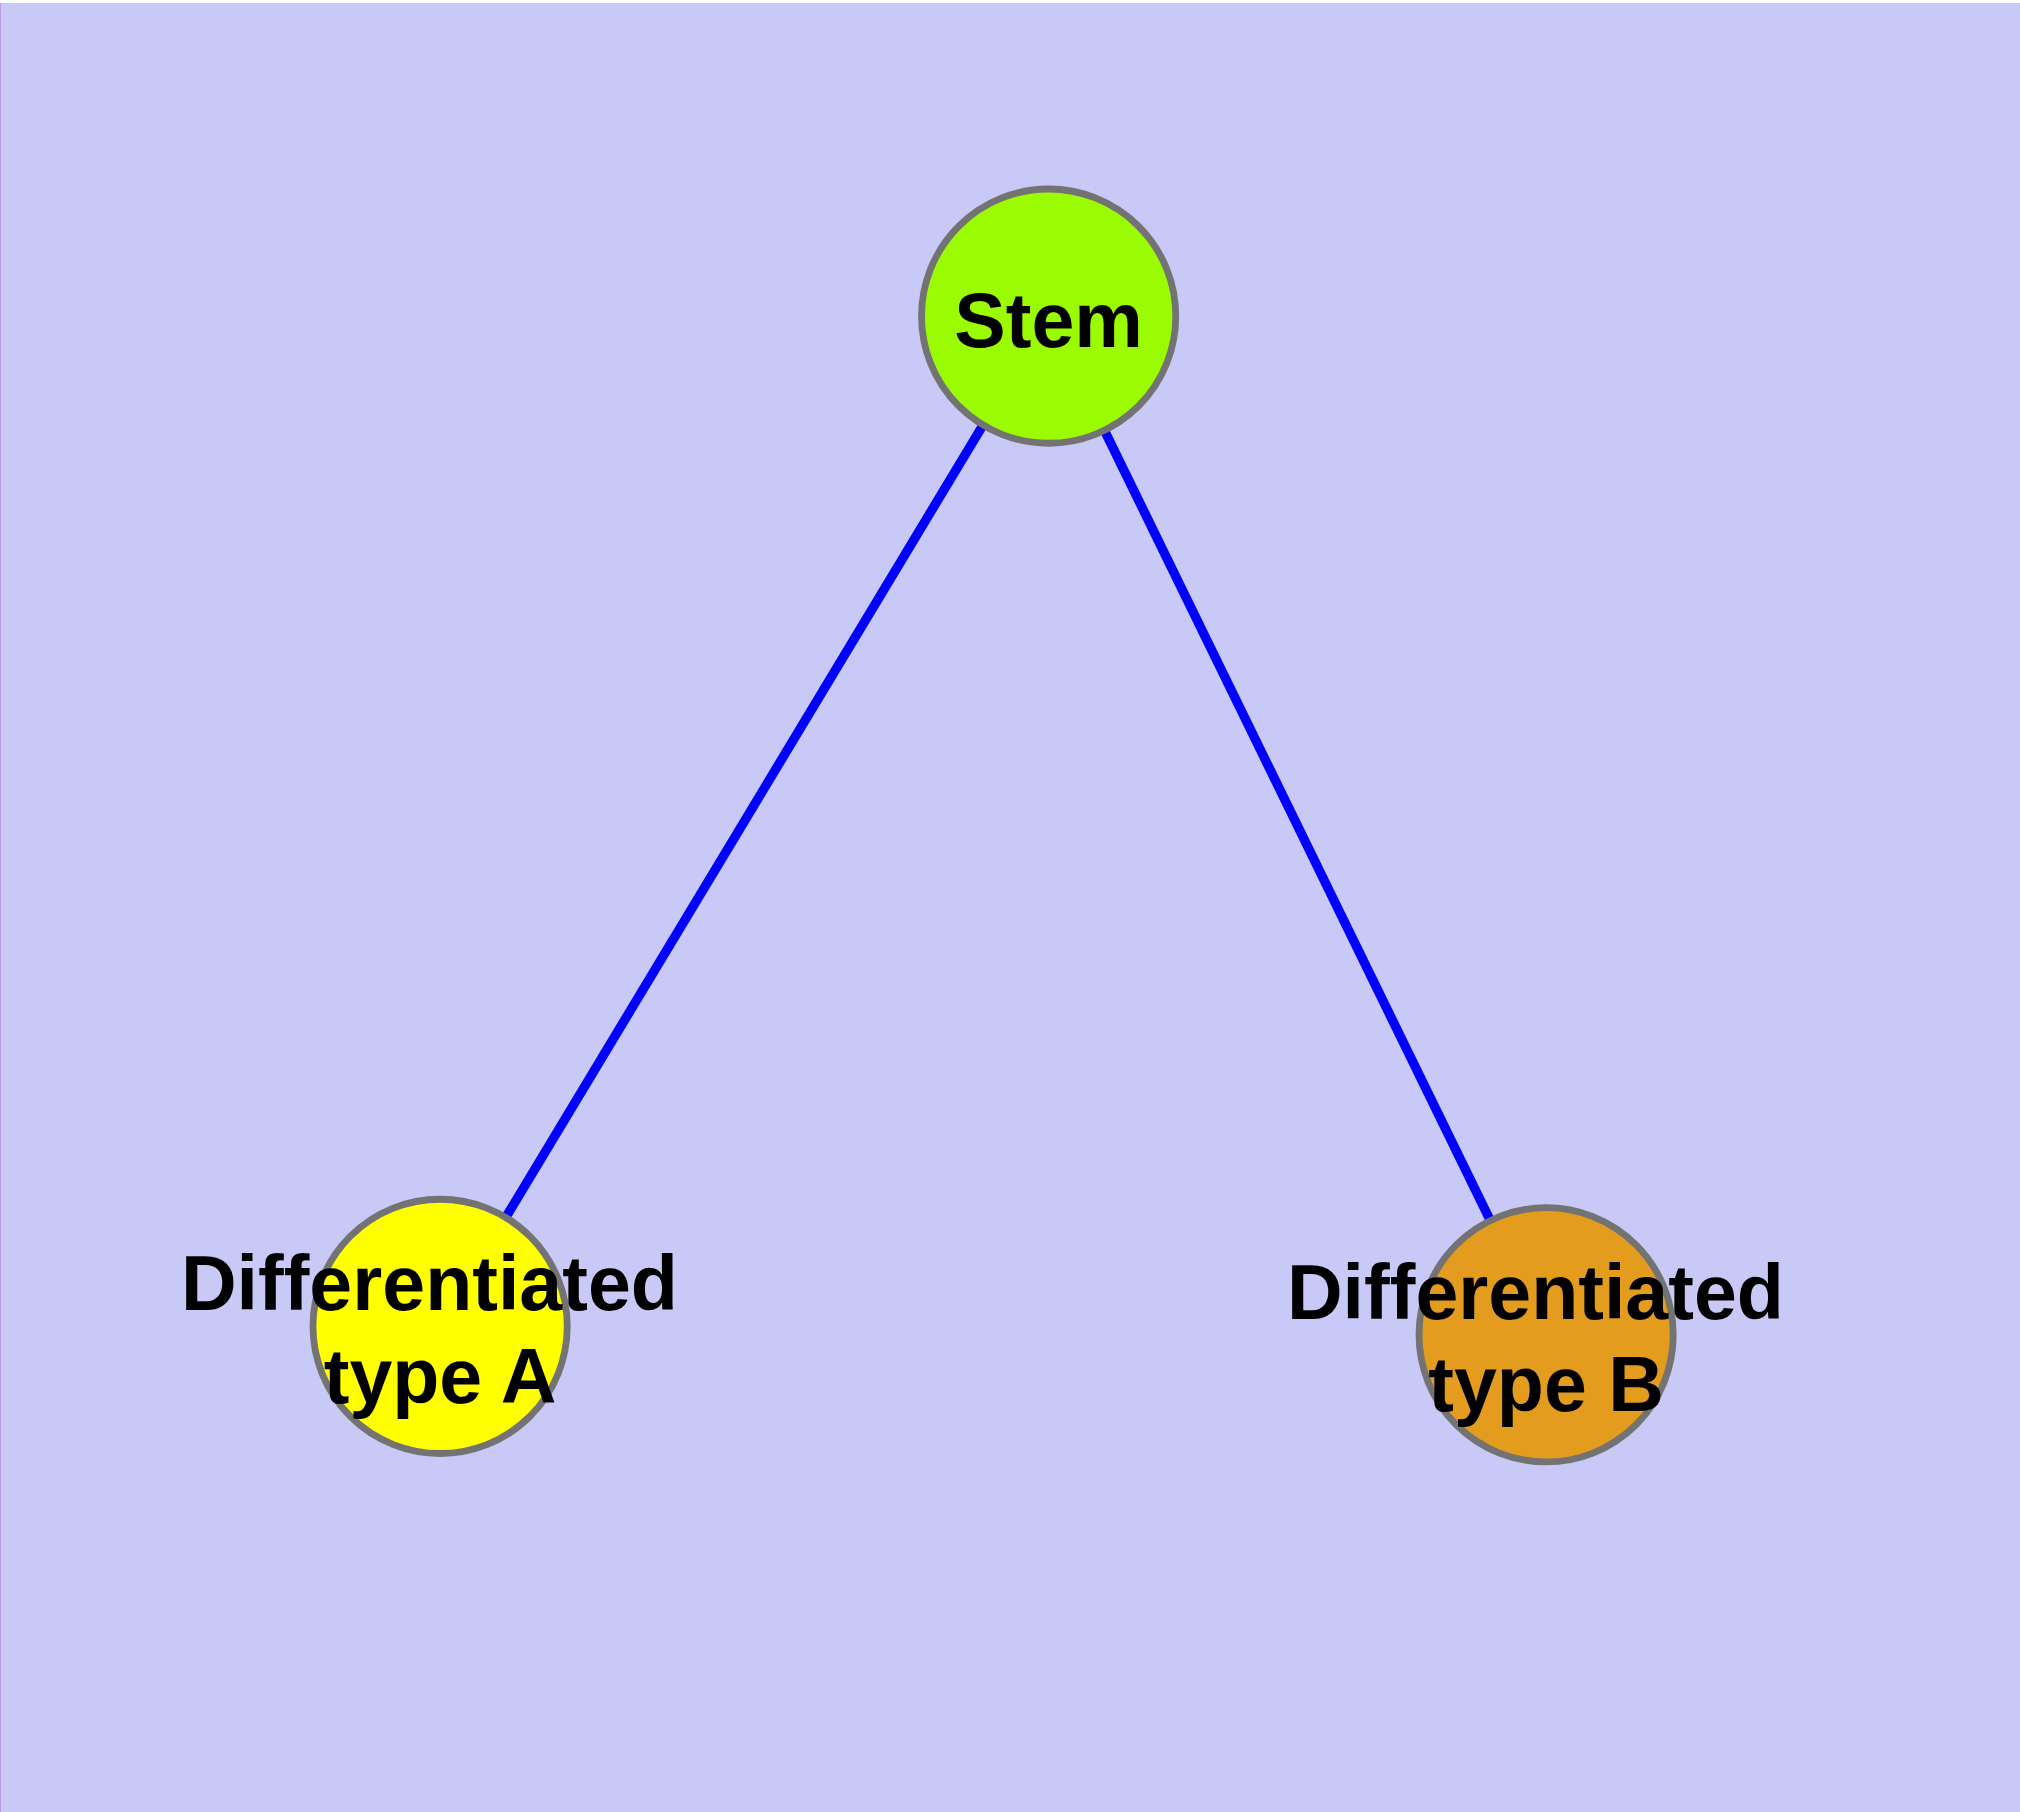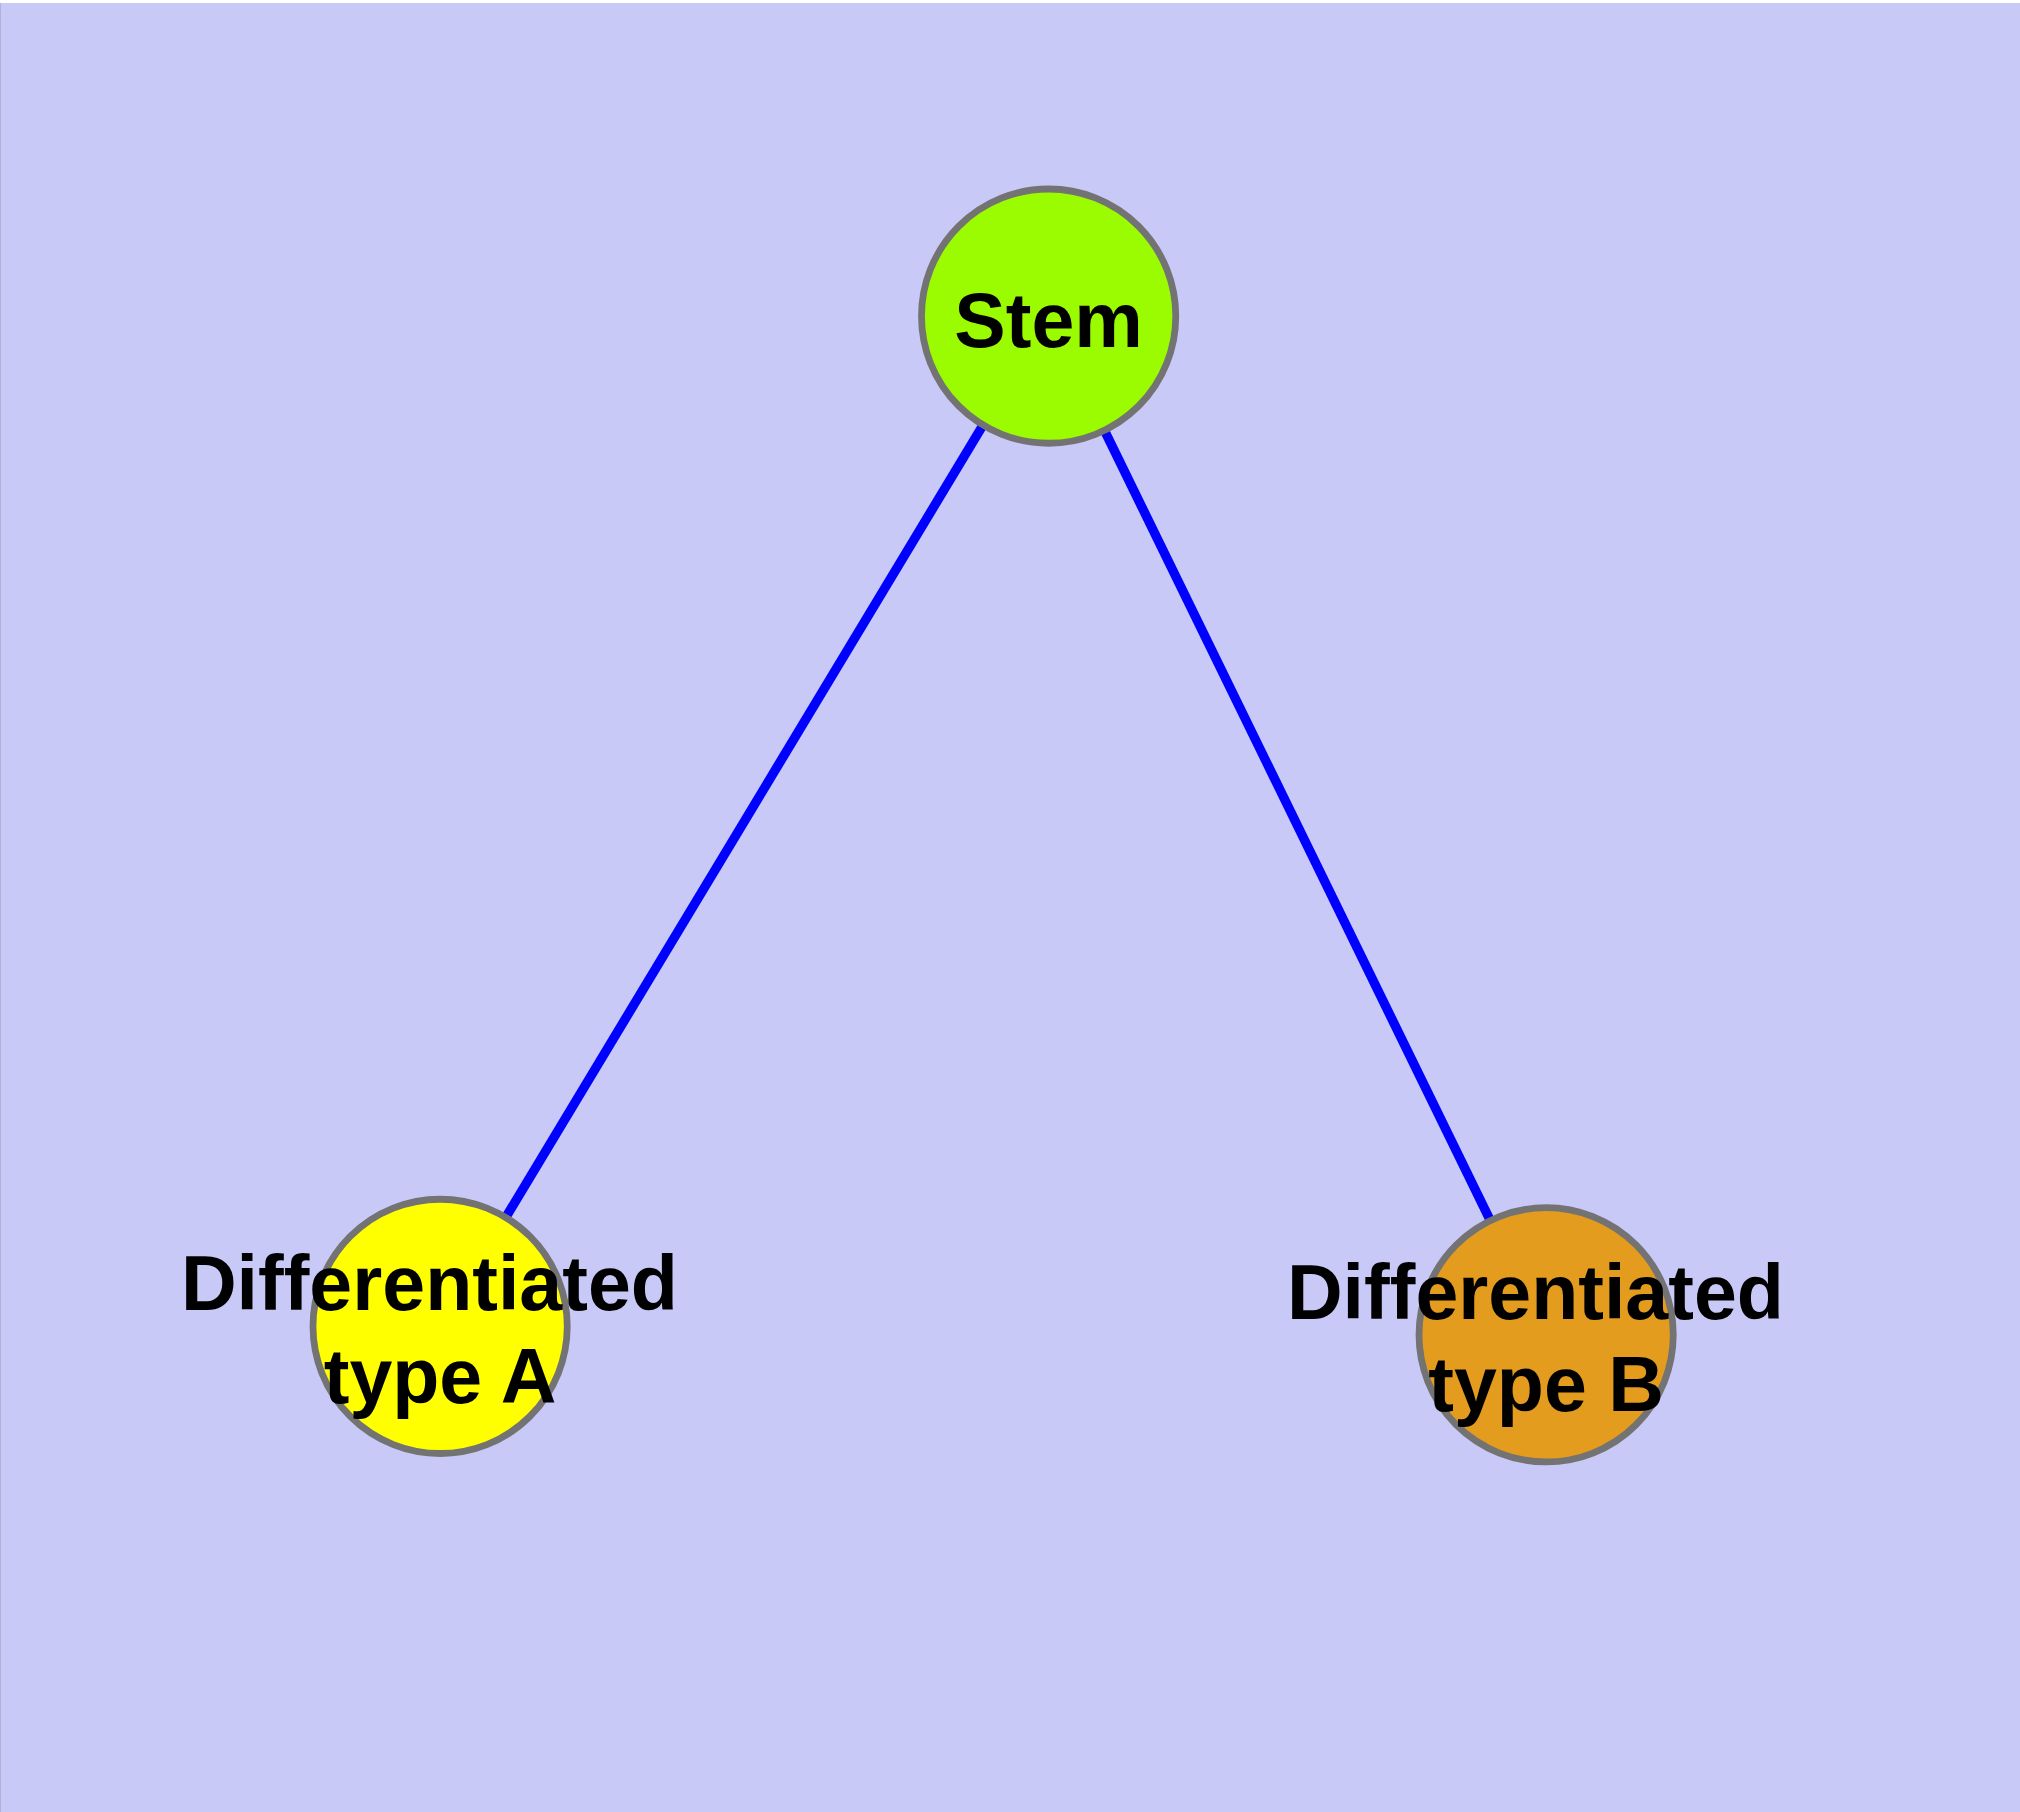--- a/index.html
+++ b/index.html
@@ -4,21 +4,21 @@
 <style>
   html, body {
     margin: 0;
     padding: 0;
     background: #ffffff;
   }
   .stage {
     position: relative;
     width: 2021px;
     height: 1812px;
-    background: #737373;
+    background: #a21caf;
     overflow: hidden;
     font-family: "Liberation Sans", sans-serif;
   }
   .top-strip {
     position: absolute;
     top: 0; left: 0;
     width: 100%; height: 2.5px;
     background: #ffffff;
     z-index: 2;
   }

